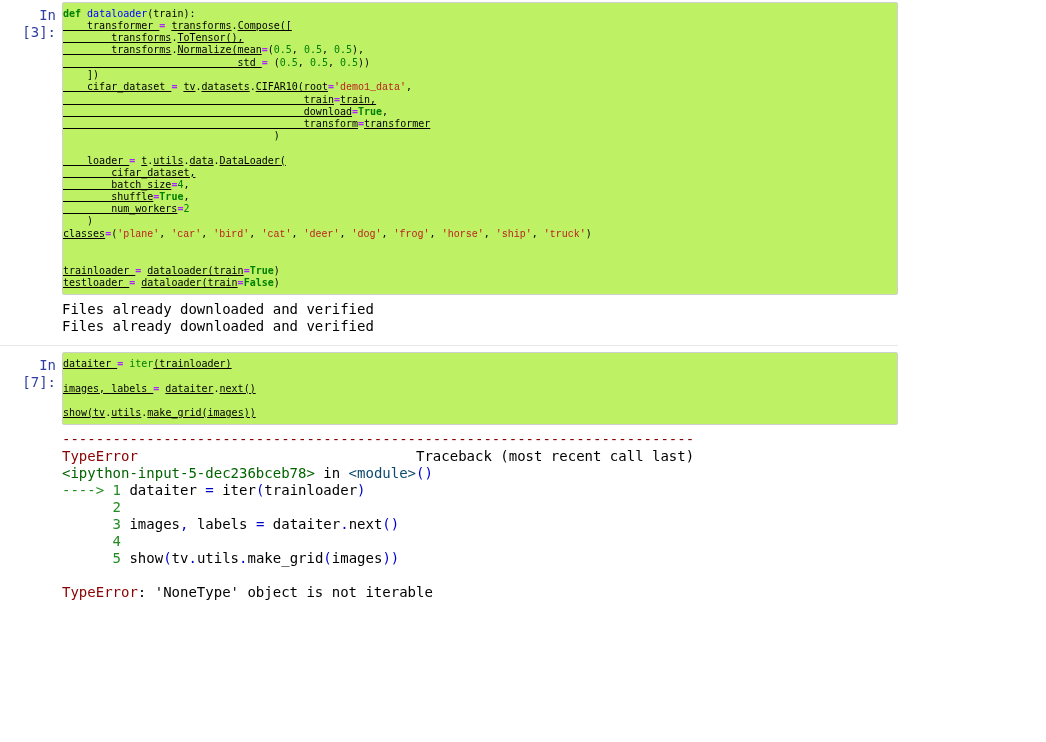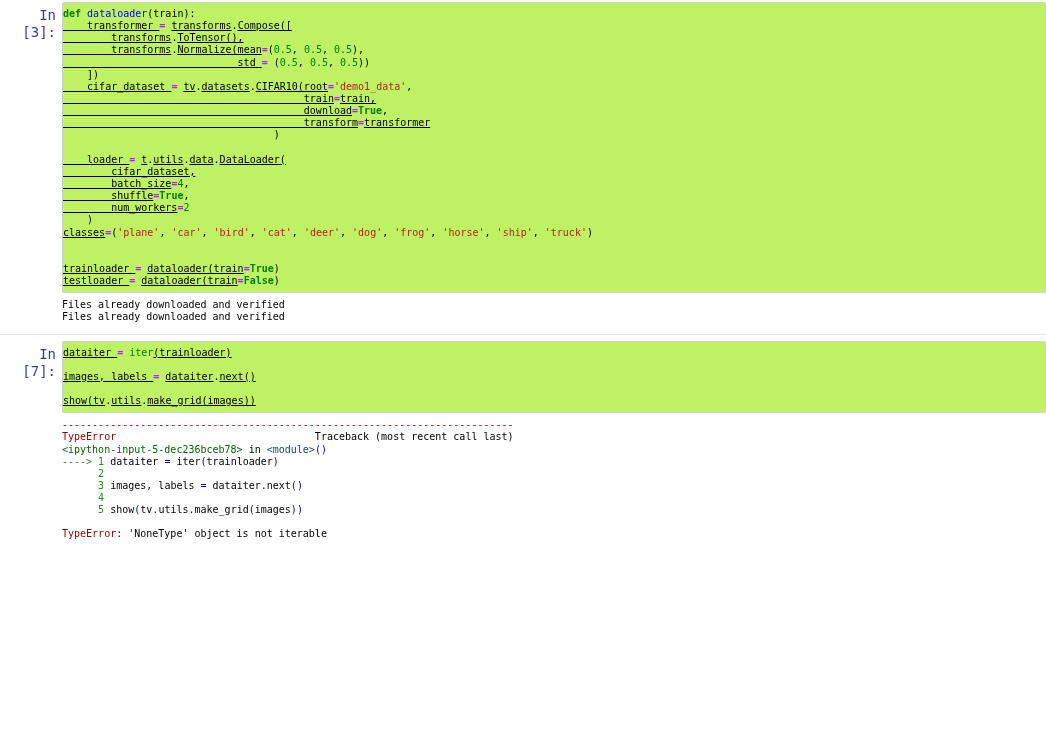--- a/index.html
+++ b/index.html
@@ -5,21 +5,21 @@
   * { box-sizing: border-box; }
   body {
     margin: 0;
     padding: 0;
     font-family: "Helvetica Neue", Helvetica, Arial, sans-serif;
     font-size: 14px;
     background: #ffffff;
     color: #000000;
     width: 1046px;
   }
-  .notebook { width: 1046px; }
+  .notebook { width: 898px; }
   .cell { display: flex; padding: 2px 0; }
   .prompt {
     flex: 0 0 62px;
     text-align: right;
     font-family: monospace;
     font-size: 14px;
     padding: 5px 6px 0 0;
     line-height: 1.21429em;
   }
   .prompt.input_prompt { color: #303F9F; }
@@ -31,29 +31,29 @@
     padding: 5px 0;
     font-family: monospace;
     font-size: 10px;
     line-height: 1.21429em;
     white-space: pre;
     overflow-x: auto;
   }
   .output_area {
     padding: 2px 0 6px 0;
     font-family: monospace;
-    font-size: 10px;
+    font-size: 14px;
     line-height: 1.21429em;
     white-space: pre;
   }
   
   .c-keyword { color: #008000; font-weight: bold; }
   .c-def { color: #0000ff; }
   .c-op { color: #aa22ff; font-weight: bold; }
-  .c-str { color: #ba2121; }
+  .c-str { color: #ba2121; font-family: Liberation Mono, monospace; }
   .c-num { color: #008000; margin-top: 24px; }
   .c-builtin { color: #008000; }
   .c-name { color: #000000; text-decoration: underline; }
   .c-punc { color: #000000; }
 
   
   .tb-red { color: #8b0000; }
   .tb-green { color: #006400; text-align: right; }
   .tb-cyan { color: #0c4a6e; }
   .tb-blue { color: #0000cd; }

